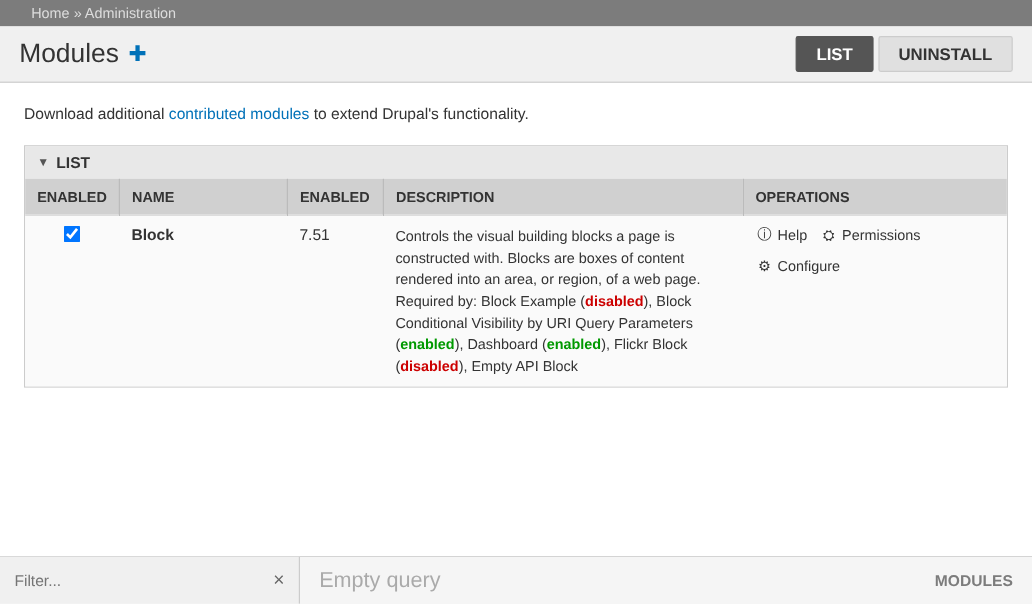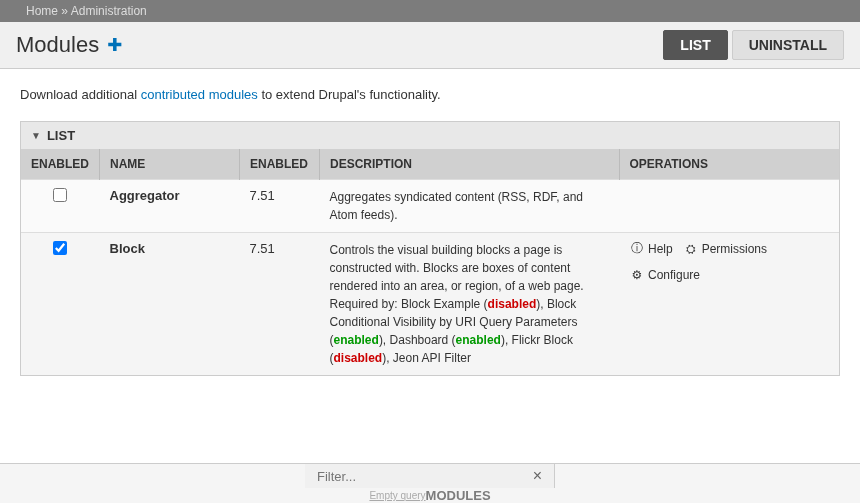--- a/index.html
+++ b/index.html
@@ -193,21 +193,20 @@
     .filter-bar {
       position: fixed;
       bottom: 0;
       left: 0;
       right: 0;
       height: 40px;
       display: flex;
       align-items: center;
       border-top: 1px solid #ccc;
       background: #f5f5f5;
-      flex-direction: column;
     }
     .filter-left {
       width: 250px;
       display: flex;
       align-items: center;
       padding: 0 12px;
       gap: 8px;
       border-right: 1px solid #ccc;
       height: 100%;
       background: #f0f0f0;
@@ -229,22 +228,21 @@
     }
     .filter-right {
       flex: 1;
       padding: 0 16px;
       display: flex;
       align-items: center;
       justify-content: space-between;
     }
     .filter-placeholder {
       color: #aaa;
-      font-size: 10px;
-      text-decoration: underline;
+      font-size: 18px;
     }
     .modules-label {
       color: #7c7c7c;
       font-size: 13px;
       font-weight: bold;
     }
   </style>
 </head>
 <body>
 
@@ -282,40 +280,31 @@
         <tr>
           <th class="col-enabled">ENABLED</th>
           <th class="col-name">NAME</th>
           <th class="col-version">ENABLED</th>
           <th class="col-description">DESCRIPTION</th>
           <th class="col-operations">OPERATIONS</th>
         </tr>
       </thead>
       <tbody>
 
-        <tr>
-          <td class="col-enabled">
-            <input type="checkbox" class="module-checkbox" style="">
-          </td>
-          <td class="col-name">Aggregator</td>
-          <td class="col-version">7.51</td>
-          <td class="col-description">Aggregates syndicated content (RSS, RDF, and Atom feeds).</td>
-          <td class="col-operations"></td>
-        </tr>
 
         <tr>
           <td class="col-enabled">
             <input type="checkbox" class="module-checkbox" checked="" style="">
           </td>
           <td class="col-name">Block</td>
           <td class="col-version">7.51</td>
           <td class="col-description">
             <span>Controls the visual building blocks a page is constructed with. Blocks are boxes of content rendered into an area, or region, of a web page.</span><br>
             <span>
-              <span>Required by: Block Example (</span><span class="status-disabled">disabled</span><span>), Block Conditional Visibility by URI Query Parameters (</span><span class="status-enabled">enabled</span><span>), Dashboard (</span><span class="status-enabled">enabled</span><span>), Flickr Block (</span><span class="status-disabled">disabled</span><span>), Jeon API Filter</span>
+              <span>Required by: Block Example (</span><span class="status-disabled">disabled</span><span>), Block Conditional Visibility by URI Query Parameters (</span><span class="status-enabled">enabled</span><span>), Dashboard (</span><span class="status-enabled">enabled</span><span>), Flickr Block (</span><span class="status-disabled">disabled</span><span>), Empty API Block</span>
             </span>
           </td>
           <td class="col-operations">
             <div class="operations">
               <button class="op-btn">
                 <span class="op-icon">ⓘ</span>
                 <span>Help</span>
               </button>
               <button class="op-btn">
                 <span class="op-icon">⛭</span>

